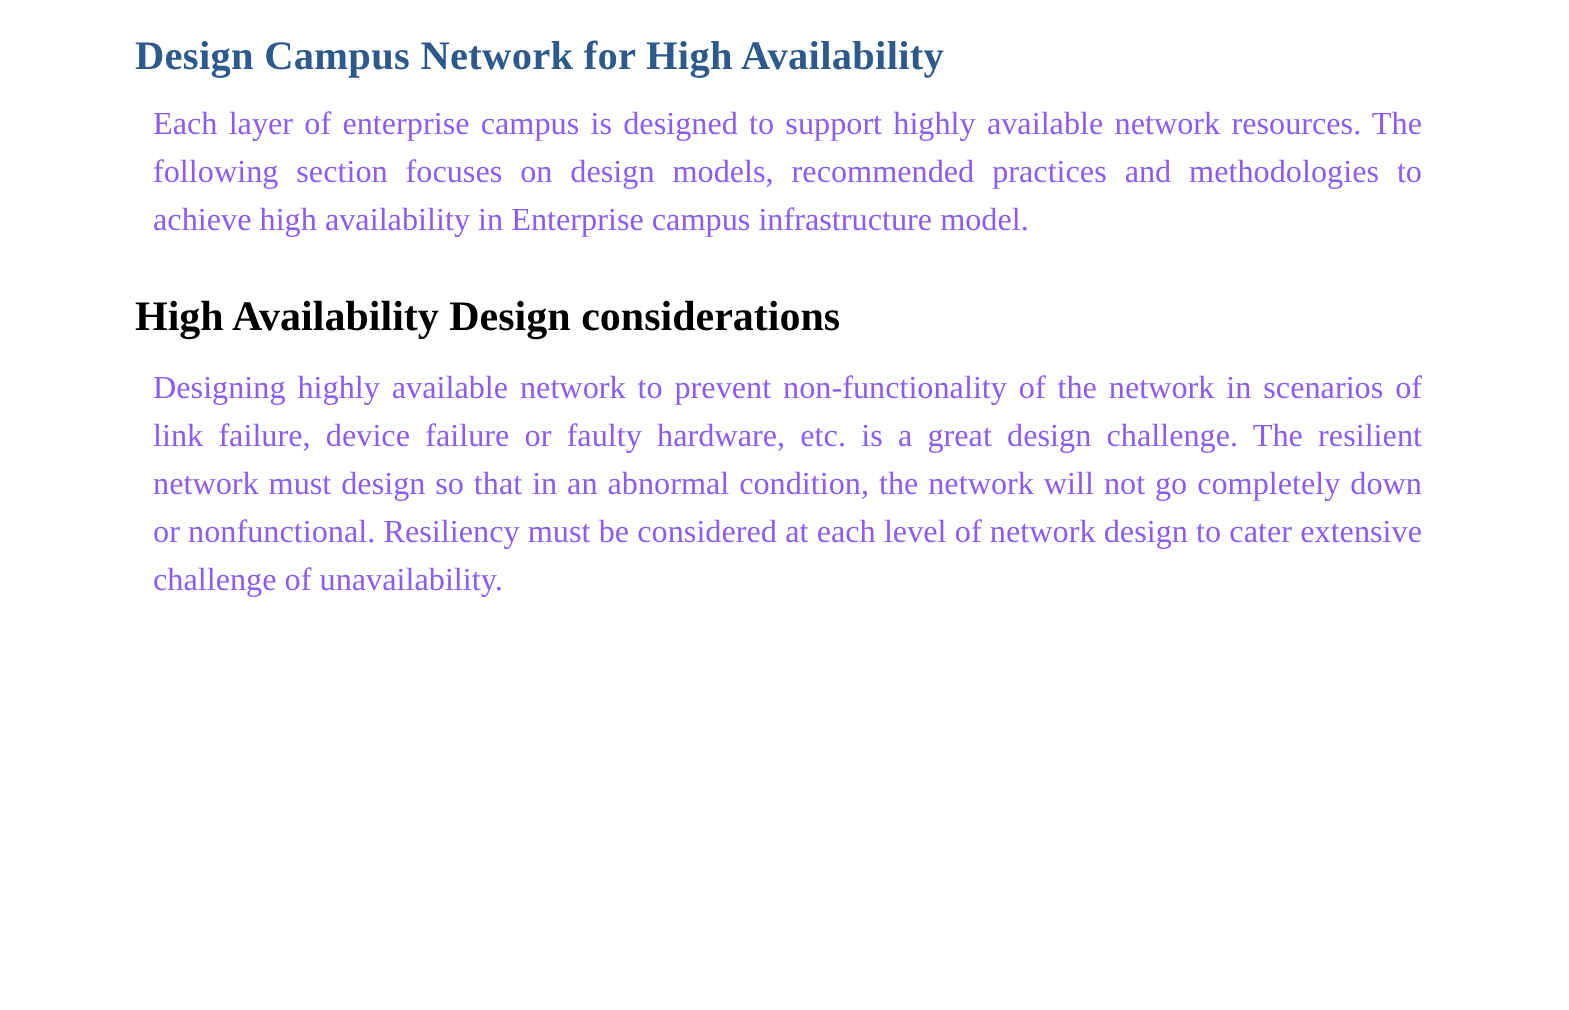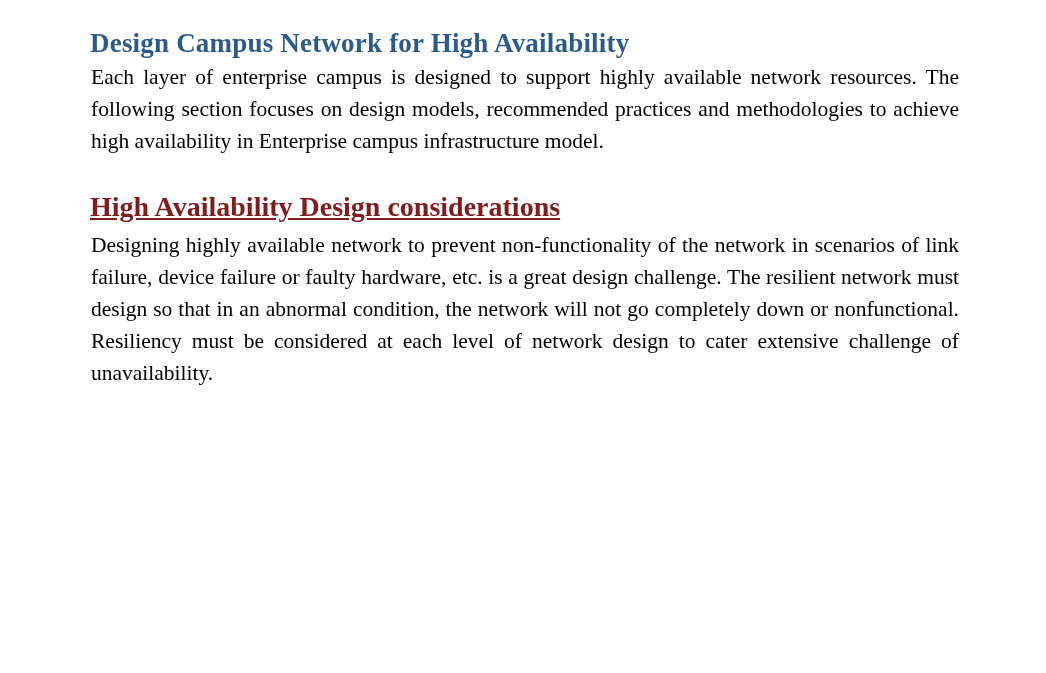--- a/index.html
+++ b/index.html
@@ -11,50 +11,49 @@
     width: 1046px;
     height: 673px;
     overflow: hidden;
     font-family: "Liberation Serif", "DejaVu Serif", serif;
     color: #000000;
   }
   .page {
     box-sizing: border-box;
     width: 1046px;
     height: 673px;
-    padding: 26px 86px 0 90px;
+    padding: 20px 86px 0 90px;
     background: #ffffff;
   }
   .heading-main {
     font-family: "Liberation Serif", "DejaVu Serif", serif;
     font-size: 27px;
     line-height: 34px;
     font-weight: bold;
     color: #2d5a8c;
     margin: 0;
     letter-spacing: 0.2px;
   }
   .body-para {
     font-size: 21.5px;
     line-height: 32px;
     text-align: justify;
-    margin: 1px;
-    color: #000000;
+    margin: 12px;
+    color: #8b5cf6;
   }
   .para-space-after {
     margin-bottom: 32px;
   }
   .heading-sub {
     font-family: "Liberation Serif", "DejaVu Serif", serif;
     font-size: 28px;
     line-height: 36px;
     font-weight: bold;
-    color: #7f1d1d;
+    color: #000000;
     margin: 12px 0 4px 0;
-    text-decoration: underline;
   }
 </style>
 </head>
 <body>
 
 <div class="page">
 
   <h1 class="heading-main">Design Campus Network for High Availability</h1>
 
   <p class="body-para para-space-after">Each layer of enterprise campus is designed to support highly available network resources. The following section focuses on design models, recommended practices and methodologies to achieve high availability in Enterprise campus infrastructure model.</p>

